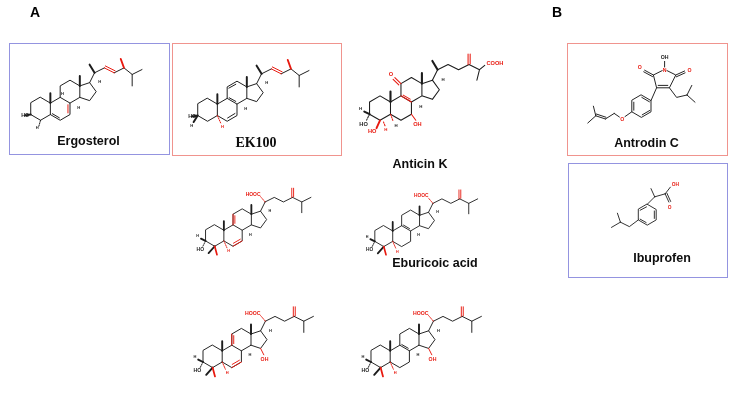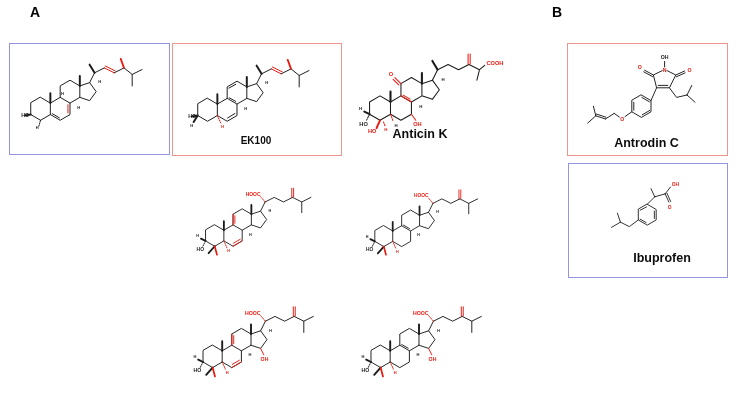--- a/index.html
+++ b/index.html
@@ -3,21 +3,21 @@
 <meta charset="utf-8">
 <style>
   html,body{margin:0;padding:0;background:#fff;}
   .figure{position:relative;width:736px;height:406px;background:#ffffff;overflow:hidden;
           font-family:"Liberation Sans",sans-serif;}
   .panel-letter{position:absolute;font-weight:bold;font-size:14px;color:#000;}
   .box{position:absolute;border:1px solid;background:#fff;}
   .box.blue{border-color:var(--blue-border);}
   .box.red{border-color:var(--red-border);}
   .cname{position:absolute;text-align:center;font-weight:bold;font-size:12.5px;color:#0d0d0d;}
-  .cname.serif{font-family:Liberation Sans, sans-serif;font-size:10px;}
+  .cname.serif{font-family:Liberation Serif, serif;font-size:14px;}
   svg.struct{position:absolute;overflow:visible;}
   .b{stroke:var(--ink);stroke-width:1.2;fill:none;stroke-linecap:round;stroke-linejoin:round;}
   .bb{stroke:var(--ink);stroke-width:2.4;fill:none;stroke-linecap:round;}
   .r{stroke:var(--red);stroke-width:1.2;fill:none;stroke-linecap:round;}
   .rb{stroke:var(--red);stroke-width:2.2;fill:none;stroke-linecap:round;}
   .dash{stroke-dasharray:1.6,1.4;}
   text.al{font-family:"Liberation Sans",sans-serif;font-weight:bold;font-size:6.5px;fill:var(--ink);stroke:none;}
   text.al.red{fill:var(--red);}
   text.tiny{font-size:5px;font-weight:bold;}
   text.mid{text-anchor:middle;}
@@ -45,20 +45,21 @@
     <path class="r" d="M104,28 L116,34 M105.2,25.6 L117.2,31.6"></path>
     <path class="rb" d="M128,28 L124,17"></path>
     <path class="bb" d="M14,85 L7,86"></path>
     <path class="b dash" d="M26,92 L24,99"></path>
     <text class="al end" x="12" y="88">HO</text>
     <text class="al tiny" x="20" y="103">H</text>
     <text class="al tiny" x="51" y="61">H</text>
     <text class="al tiny" x="71" y="78">H</text>
     <text class="al tiny" x="96.5" y="47">H</text>
   </svg>
+  <div class="cname" style="left:9px;top:134px;width:159px;">Ergosterol</div>
 
   <svg class="struct" style="left:177px;top:46px;" width="156" height="90" viewBox="0 0 168 110">
     <path class="b" d="M26,64 L38,71 L38,85 L26,92 L14,85 L14,71 Z M38,71 L50,64 L62,71 L62,85 L50,92 L38,85 M50,64 L50,50 L62,43 L74,50 L74,64 L62,71 M74,50 L86,46 L94,57 L86,68 L74,64"></path>
     <path class="bb" d="M38,71 L38,59 M74,50 L74,38 M92,34 L86,24"></path>
     <path class="b" d="M86,46 L92,34 M92,34 L104,28 M116,34 L128,28 L138,36 L150,30 M138,36 L138,50"></path>
     <path class="b" d="M52,51.5 L60.5,46.8 M52.5,63.3 L60.5,67.7 M50.5,88 L59.5,82.5"></path>
     <path class="r" d="M104,28 L116,34 M105.2,25.6 L117.2,31.6"></path>
     <path class="rb" d="M128,28 L124,17"></path>
     <path class="bb" d="M14,85 L7,86 M14,85 L9,93"></path>
     <path class="r dash" d="M38,85 L42,94"></path>
@@ -86,21 +87,21 @@
     <text class="al red" x="148" y="29">COOH</text>
     <text class="al red" x="64" y="98">OH</text>
     <text class="al end" x="12" y="98">HO</text>
     <text class="al red end" x="22" y="107">HO</text>
     <text class="al tiny red" x="31" y="104">H</text>
     <text class="al tiny" x="42.5" y="100">H</text>
     <text class="al tiny" x="2" y="80">H</text>
     <text class="al tiny" x="71" y="78">H</text>
     <text class="al tiny" x="96.5" y="47">H</text>
   </svg>
-  <div class="cname" style="left:350px;top:127px;width:140px;text-align:center;">Anticin K</div>
+  <div class="cname" style="left:350px;top:157px;width:140px;text-align:center;">Anticin K</div>
 
   <svg class="struct" style="left:180px;top:176px;" width="158" height="84" viewBox="0 0 168 110">
     <path class="b" d="M26,64 L38,71 L38,85 L26,92 L14,85 L14,71 Z M38,71 L50,64 L62,71 L62,85 L50,92 L38,85 M50,64 L50,50 L62,43 L74,50 L74,64 L62,71 M74,50 L86,46 L94,57 L86,68 L74,64"></path>
     <path class="bb" d="M38,71 L38,59 M74,50 L74,38"></path>
     <path class="b" d="M86,46 L92,34 M92,34 L104,28 L116,34 L128,28 M128,28 L140,34 L152,28 M140,34 L140,48"></path>
     <path class="r" d="M50,50 L50,64 M52.4,52 L52.4,62"></path>
     <path class="r" d="M50,92 L62,85 M50.5,88 L59.5,82.8"></path>
     <path class="r" d="M126.9,28 L126.9,16 M129.3,27.2 L129.3,16"></path>
     <path class="r dash" d="M92,34 L86,27"></path>
     <path class="bb" d="M26,92 L18,101 M14,85 L8,82"></path>
@@ -126,20 +127,21 @@
     <path class="rb" d="M26,92 L29,103"></path>
     <path class="b dash" d="M14,85 L10,93"></path>
     <path class="r dash" d="M38,85 L42,94"></path>
     <text class="al red end" x="86" y="26">HOOC</text>
     <text class="al end" x="12" y="98">HO</text>
     <text class="al tiny" x="2" y="80">H</text>
     <text class="al tiny red" x="42.5" y="100">H</text>
     <text class="al tiny" x="71" y="78">H</text>
     <text class="al tiny" x="96.5" y="47">H</text>
   </svg>
+  <div class="cname" style="left:355px;top:256px;width:160px;">Eburicoic acid</div>
 
   <svg class="struct" style="left:180px;top:294px;" width="158" height="88" viewBox="0 0 168 110">
     <path class="b" d="M26,64 L38,71 L38,85 L26,92 L14,85 L14,71 Z M38,71 L50,64 L62,71 L62,85 L50,92 L38,85 M50,64 L50,50 L62,43 L74,50 L74,64 L62,71 M74,50 L86,46 L94,57 L86,68 L74,64"></path>
     <path class="bb" d="M38,71 L38,59 M74,50 L74,38"></path>
     <path class="b" d="M86,46 L92,34 M92,34 L104,28 L116,34 L128,28 M128,28 L140,34 L152,28 M140,34 L140,48"></path>
     <path class="r" d="M50,50 L50,64 M52.4,52 L52.4,62"></path>
     <path class="r" d="M50,92 L62,85 M50.5,88 L59.5,82.8"></path>
     <path class="r" d="M126.9,28 L126.9,16 M129.3,27.2 L129.3,16"></path>
     <path class="r dash" d="M92,34 L86,27"></path>
     <path class="r" d="M86,68 L90,76"></path>

